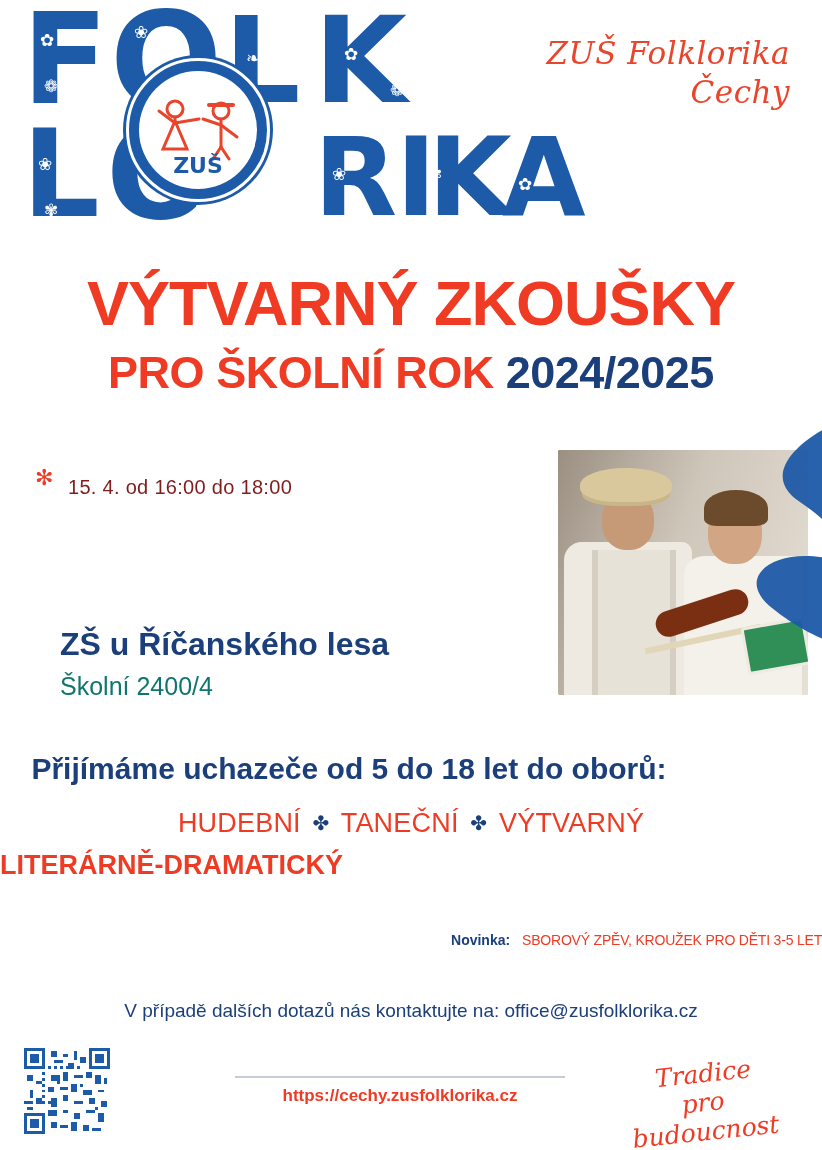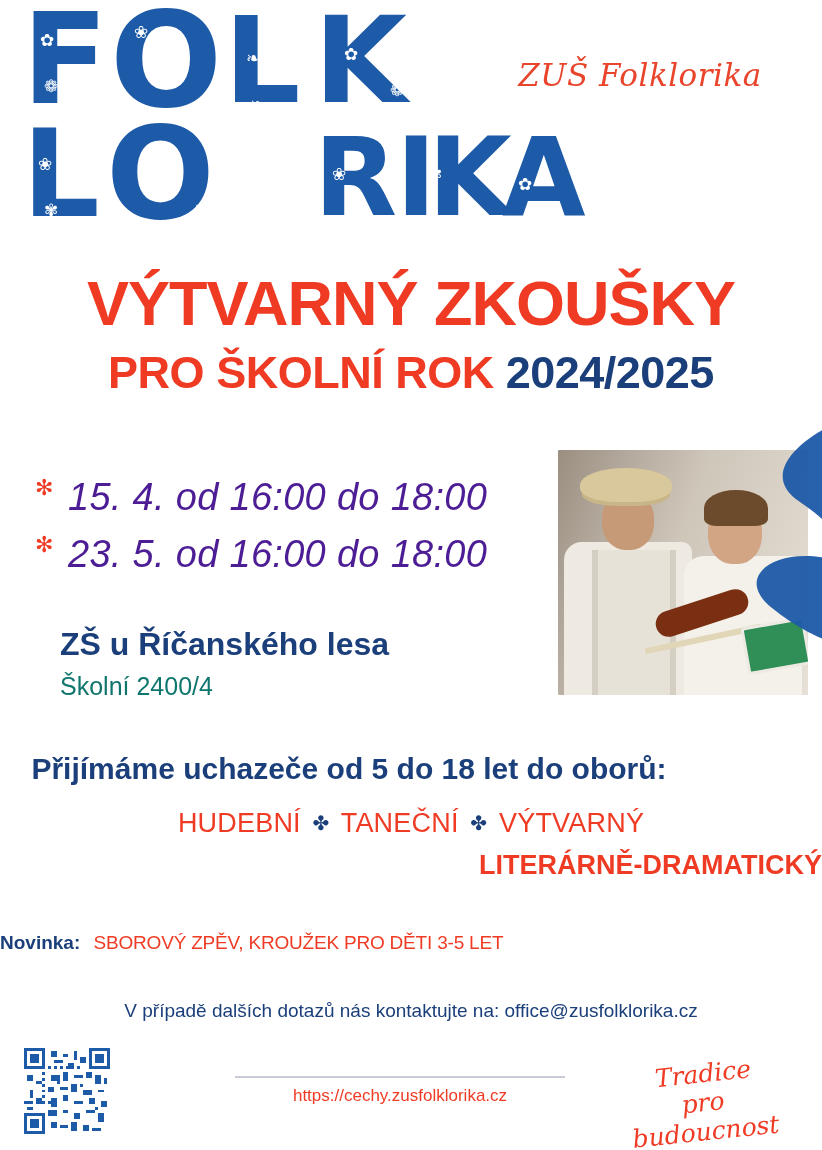--- a/index.html
+++ b/index.html
@@ -79,23 +79,23 @@
     color: #ffffff;
     font-size: 17px;
     line-height: 1;
     pointer-events: none;
   }
 
   
   .script-title {
     position: absolute;
     right: 32px;
-    top: 56px;
+    top: 34px;
     width: 300px;
-    text-align: center;
+    text-align: right;
     font-family: "DejaVu Serif", serif;
     font-style: italic;
     color: #e8452c;
     font-size: 31px;
     line-height: 1.25;
     letter-spacing: 0.5px;
   }
 
   
   .headline {
@@ -150,24 +150,23 @@
   .flower-bullet::before {
     content: "✻";
     position: absolute;
     left: -1px;
     top: -12px;
     font-size: 22px;
     color: #ef3b24;
     line-height: 1;
   }
   .date-text {
-    font-size: 38px;
-    color: #4c1d95;
+    font-size: 20px;
+    color: #7f1d1d;
     letter-spacing: 0.3px;
-    font-style: italic;
   }
 
   
   .school-name {
     position: absolute;
     left: 60px;
     top: 626px;
     font-size: 32px;
     font-weight: bold;
     color: #1b3f7a;
@@ -288,34 +287,34 @@
     color: #1b3f7a;
     font-size: 20px;
     vertical-align: 2px;
     padding: 0 4px;
   }
   .fields-2 {
     position: absolute;
     left: 0;
     top: 850px;
     width: 822px;
-    text-align: right;
+    text-align: left;
     font-size: 27px;
     font-weight: bold;
     color: #ef3b24;
   }
 
   
   .novinka {
     position: absolute;
     left: 0;
     top: 932px;
     width: 822px;
-    text-align: left;
-    font-size: 19px;
+    text-align: right;
+    font-size: 14px;
   }
   .novinka .label {
     font-weight: bold;
     color: #1b3f7a;
     margin-right: 8px;
   }
   .novinka .value {
     color: #ef3b24;
     letter-spacing: -0.2px;
   }
@@ -358,21 +357,21 @@
     letter-spacing: -0.2px;
   }
   .footer-rule {
     width: 330px;
     height: 2px;
     background: #c8ccd6;
     margin: 10px auto 8px auto;
   }
   .footer-url {
     font-size: 17px;
-    font-weight: normal;
+    font-weight: bold;
     color: #ef3b24;
   }
   .slogan {
     position: absolute;
     right: 26px;
     top: 1060px;
     width: 180px;
     text-align: center;
     font-family: "DejaVu Serif", serif;
     font-style: italic;
@@ -411,40 +410,60 @@
     <span class="deco-spray" style="left:330px; top:40px;">✿</span>
     <span class="deco-spray" style="left:376px; top:76px;">❁</span>
     <span class="deco-spray" style="left:24px;  top:150px;">❀</span>
     <span class="deco-spray" style="left:30px;  top:196px;">✾</span>
     <span class="deco-spray" style="left:124px; top:154px;">✿</span>
     <span class="deco-spray" style="left:180px; top:196px;">❁</span>
     <span class="deco-spray" style="left:318px; top:160px;">❀</span>
     <span class="deco-spray" style="left:414px; top:160px;">✾</span>
     <span class="deco-spray" style="left:504px; top:170px;">✿</span>
 
+    <div class="logo-circle">
+      <div class="inner"></div>
+      <svg class="logo-figures" viewBox="0 0 138 138" xmlns="http://www.w3.org/2000/svg">
+
+        <g stroke="#e8452c" stroke-width="3" fill="none" stroke-linecap="round">
+
+          <circle cx="46" cy="48" r="8"></circle>
+          <path d="M46 56 L46 78"></path>
+          <path d="M34 88 L46 60 L58 88 Z" fill="#ffffff"></path>
+          <path d="M46 62 L30 50"></path>
+          <path d="M46 62 L70 58"></path>
+
+          <circle cx="92" cy="50" r="8"></circle>
+          <path d="M80 44 L104 44" stroke-width="4"></path>
+          <path d="M92 58 L92 86"></path>
+          <path d="M92 64 L74 58"></path>
+          <path d="M92 64 L108 76"></path>
+          <path d="M92 86 L84 98"></path>
+          <path d="M92 86 L100 98"></path>
+        </g>
+        <text x="69" y="112" text-anchor="middle" font-family="DejaVu Sans, sans-serif" font-size="22" font-weight="bold" fill="#1d5aa8">ZUŠ</text>
+      </svg>
+    </div>
   </div>
 
   <div class="script-title">
     <div>ZUŠ Folklorika</div>
+    <div>Čechy</div>
   </div>
 
   <div class="headline">VÝTVARNÝ ZKOUŠKY</div>
   <div class="subheadline">
     <span>PRO ŠKOLNÍ ROK</span>
     <span class="year">2024/2025</span>
   </div>
 
   <div class="dates">
     <div class="date-row">
       <span class="flower-bullet"></span>
       <span class="date-text">15. 4.  od 16:00 do 18:00</span>
-    </div>
-    <div class="date-row">
-      <span class="flower-bullet"></span>
-      <span class="date-text">23. 5.  od 16:00 do 18:00</span>
     </div>
   </div>
 
   <div class="school-name">ZŠ u Říčanského lesa</div>
   <div class="school-street">Školní 2400/4</div>
 
   <div class="photo-block">
     <div class="photo-shape">
       <div class="photo">
         <div class="ph-wall"></div>

